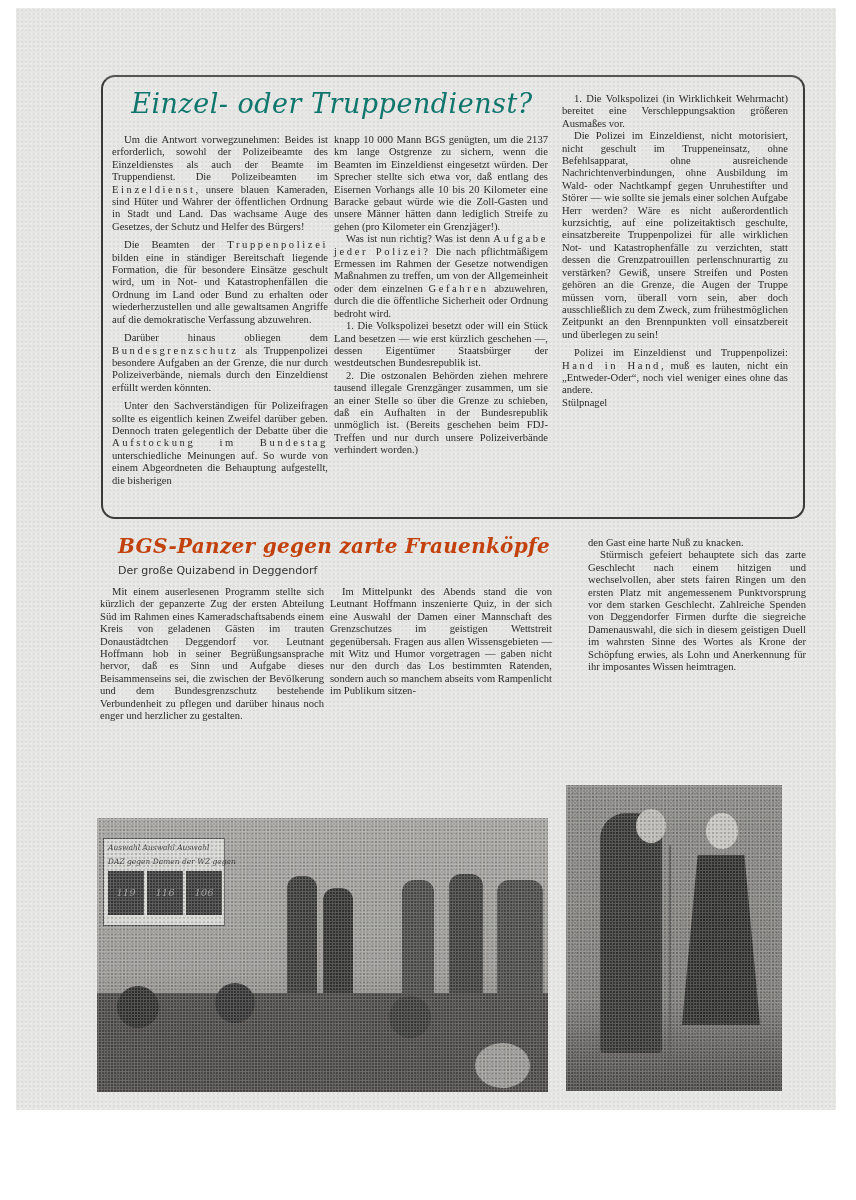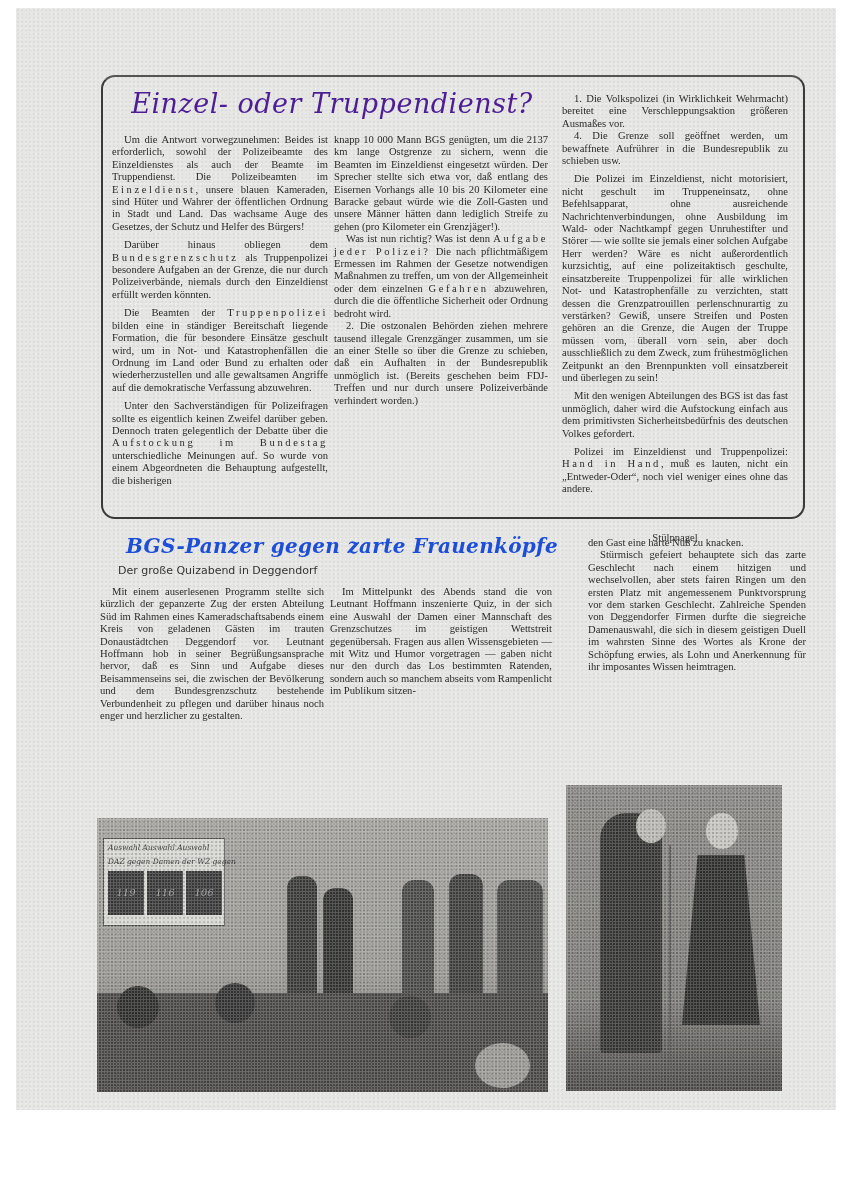--- a/index.html
+++ b/index.html
@@ -25,41 +25,41 @@
   
   .frame {
     position: absolute; left: 101px; top: 75px; width: 700px; height: 440px;
     border: 2px solid #3a3a3a; border-radius: 14px;
     border-top-color: #555; border-bottom-width: 2px;
   }
   .frame-title {
     position: absolute; left: 112px; top: 88px; width: 440px;
     text-align: center;
     font-family: "DejaVu Serif", serif; font-style: italic;
-    font-size: 27px; letter-spacing: 0.5px; color: #4c1d95;
+    font-size: 27px; letter-spacing: 0.5px; color: #0f766e;
   }
   .col {
     position: absolute; font-family: "Liberation Serif", serif;
     font-size: 10.6px; line-height: 12.4px; color: #2b2b2b;
     text-align: justify;
   }
   .col p { margin: 0 0 6px 0; text-indent: 12px; }
   .col p.tight { margin-bottom: 0; }
   .spaced { letter-spacing: 2.6px; margin-top: 44px; }
-  .sig { display: block; text-align: center; text-indent: 0; margin-top: 36px; }
+  .sig { display: block; text-align: left; text-indent: 0; }
 
   .a1c1 { left: 112px; top: 134px; width: 216px; }
   .a1c2 { left: 334px; top: 134px; width: 214px; }
   .a1c3 { left: 562px; top: 93px; width: 226px; }
 
   
   .a2-title {
-    position: absolute; left: 118px; top: 534px; width: 440px; text-align: right;
+    position: absolute; left: 118px; top: 534px; width: 440px; text-align: left;
     font-family: "DejaVu Serif", serif; font-style: italic; font-weight: bold;
-    font-size: 20px; color: #1d4ed8; letter-spacing: 0.3px;
+    font-size: 20px; color: #c2410c; letter-spacing: 0.3px;
   }
   .a2-sub {
     position: absolute; left: 118px; top: 564px; width: 440px; text-align: left;
     font-family: "DejaVu Sans", sans-serif; font-size: 11px; color: #333;
   }
   .a2c1 { left: 100px; top: 586px; width: 224px; }
   .a2c2 { left: 330px; top: 586px; width: 222px; }
   .a2c3 { left: 588px; top: 537px; width: 218px; }
 
   
@@ -97,36 +97,35 @@
 <body>
 
 <div class="paper"></div>
 <div class="paper-bottom"></div>
 
 <div class="frame"></div>
 <div class="frame-title">Einzel- oder Truppendienst?</div>
 
 <div class="col a1c1">
   <p><span>Um die Antwort vorwegzunehmen: Beides ist erforderlich, sowohl der Polizeibeamte des Einzeldienstes als auch der Beamte im Truppendienst. Die Polizeibeamten im </span><span class="spaced">Einzeldienst</span><span>, unsere blauen Kameraden, sind Hüter und Wahrer der öffentlichen Ordnung in Stadt und Land. Das wachsame Auge des Gesetzes, der Schutz und Helfer des Bürgers!</span></p>
+  <p><span>Die Beamten der </span><span class="spaced">Truppenpolizei</span><span> bilden eine in ständiger Bereitschaft liegende Formation, die für besondere Einsätze geschult wird, um in Not- und Katastrophenfällen die Ordnung im Land oder Bund zu erhalten oder wiederherzustellen und alle gewaltsamen Angriffe auf die demokratische Verfassung abzuwehren.</span></p>
   <p><span>Darüber hinaus obliegen dem </span><span class="spaced">Bundesgrenzschutz</span><span> als Truppenpolizei besondere Aufgaben an der Grenze, die nur durch Polizeiverbände, niemals durch den Einzeldienst erfüllt werden könnten.</span></p>
-  <p><span>Die Beamten der </span><span class="spaced">Truppenpolizei</span><span> bilden eine in ständiger Bereitschaft liegende Formation, die für besondere Einsätze geschult wird, um in Not- und Katastrophenfällen die Ordnung im Land oder Bund zu erhalten oder wiederherzustellen und alle gewaltsamen Angriffe auf die demokratische Verfassung abzuwehren.</span></p>
   <p class="tight"><span>Unter den Sachverständigen für Polizeifragen sollte es eigentlich keinen Zweifel darüber geben. Dennoch traten gelegentlich der Debatte über die </span><span class="spaced">Aufstockung im Bundestag</span><span> unterschiedliche Meinungen auf. So wurde von einem Abgeordneten die Behauptung aufgestellt, die bisherigen</span></p>
 </div>
 
 <div class="col a1c2">
   <p class="tight" style="text-indent:0">knapp 10 000 Mann BGS genügten, um die 2137 km lange Ostgrenze zu sichern, wenn die Beamten im Einzeldienst eingesetzt würden. Der Sprecher stellte sich etwa vor, daß entlang des Eisernen Vorhangs alle 10 bis 20 Kilometer eine Baracke gebaut würde wie die Zoll-Gasten und unsere Männer hätten dann lediglich Streife zu gehen (pro Kilometer ein Grenzjäger!).</p>
   <p class="tight"><span>Was ist nun richtig? Was ist denn </span><span class="spaced">Aufgabe jeder Polizei?</span><span> Die nach pflichtmäßigem Ermessen im Rahmen der Gesetze notwendigen Maßnahmen zu treffen, um von der Allgemeinheit oder dem einzelnen </span><span class="spaced">Gefahren</span><span> abzuwehren, durch die die öffentliche Sicherheit oder Ordnung bedroht wird.</span></p>
+  <p class="tight">1. Die Volkspolizei besetzt oder will ein Stück Land besetzen — wie erst kürzlich geschehen —, dessen Eigentümer Staatsbürger der westdeutschen Bundesrepublik ist.</p>
   <p class="tight">2. Die ostzonalen Behörden ziehen mehrere tausend illegale Grenzgänger zusammen, um sie an einer Stelle so über die Grenze zu schieben, daß ein Aufhalten in der Bundesrepublik unmöglich ist. (Bereits geschehen beim FDJ-Treffen und nur durch unsere Polizeiverbände verhindert worden.)</p>
 </div>
 
 <div class="col a1c3">
   <p class="tight">1. Die Volkspolizei (in Wirklichkeit Wehrmacht) bereitet eine Verschleppungsaktion größeren Ausmaßes vor.</p>
-  <p>4. Die Grenze soll geöffnet werden, um bewaffnete Aufrührer in die Bundesrepublik zu schieben usw.</p>
   <p>Die Polizei im Einzeldienst, nicht motorisiert, nicht geschult im Truppeneinsatz, ohne Befehlsapparat, ohne ausreichende Nachrichtenverbindungen, ohne Ausbildung im Wald- oder Nachtkampf gegen Unruhestifter und Störer — wie sollte sie jemals einer solchen Aufgabe Herr werden? Wäre es nicht außerordentlich kurzsichtig, auf eine polizeitaktisch geschulte, einsatzbereite Truppenpolizei für alle wirklichen Not- und Katastrophenfälle zu verzichten, statt dessen die Grenzpatrouillen perlenschnurartig zu verstärken? Gewiß, unsere Streifen und Posten gehören an die Grenze, die Augen der Truppe müssen vorn, überall vorn sein, aber doch ausschließlich zu dem Zweck, zum frühestmöglichen Zeitpunkt an den Brennpunkten voll einsatzbereit und überlegen zu sein!</p>
-  <p>Mit den wenigen Abteilungen des BGS ist das fast unmöglich, daher wird die Aufstockung einfach aus dem primitivsten Sicherheitsbedürfnis des deutschen Volkes gefordert.</p>
   <p class="tight"><span>Polizei im Einzeldienst und Truppenpolizei: </span><span class="spaced">Hand in Hand</span><span>, muß es lauten, nicht ein „Entweder-Oder“, noch viel weniger eines ohne das andere.</span><span class="sig">Stülpnagel</span></p>
 </div>
 
 <div class="a2-title">BGS-Panzer gegen zarte Frauenköpfe</div>
 <div class="a2-sub">Der große Quizabend in Deggendorf</div>
 
 <div class="col a2c1">
   <p class="tight">Mit einem auserlesenen Programm stellte sich kürzlich der gepanzerte Zug der ersten Abteilung Süd im Rahmen eines Kameradschaftsabends einem Kreis von geladenen Gästen im trauten Donaustädtchen Deggendorf vor. Leutnant Hoffmann hob in seiner Begrüßungsansprache hervor, daß es Sinn und Aufgabe dieses Beisammenseins sei, die zwischen der Bevölkerung und dem Bundesgrenzschutz bestehende Verbundenheit zu pflegen und darüber hinaus noch enger und herzlicher zu gestalten.</p>
 </div>
 

